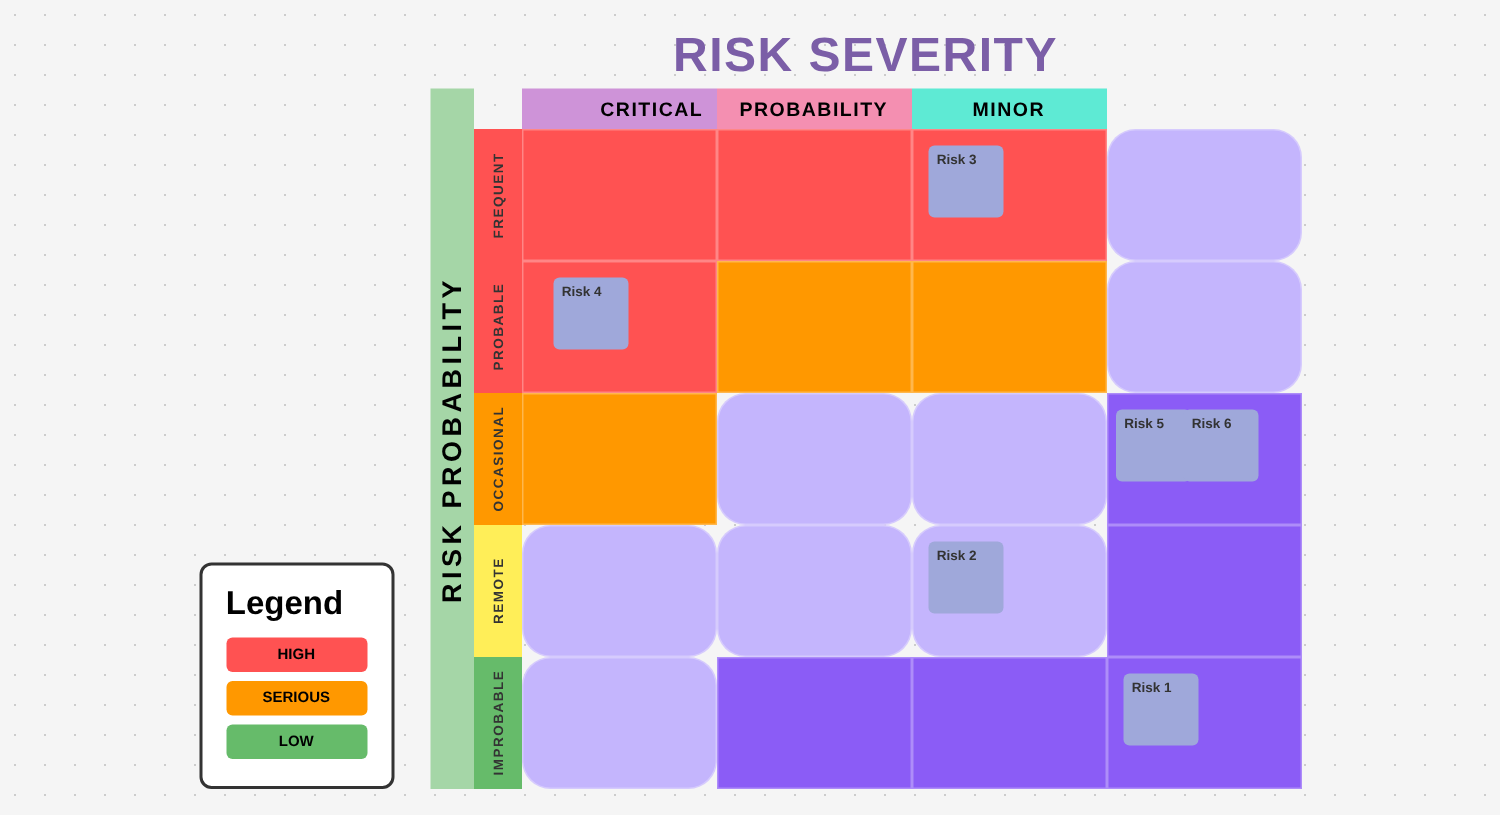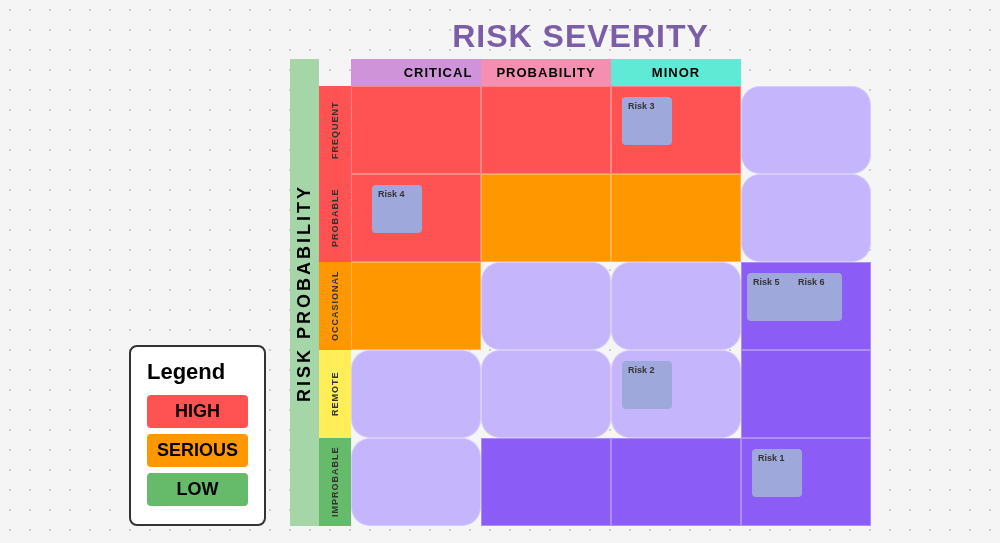--- a/index.html
+++ b/index.html
@@ -34,21 +34,21 @@
       font-weight: bold;
       margin-bottom: 10px;
       color: #000;
     }
     .legend-item {
       border-radius: 4px;
       padding: 6px 10px;
       margin-bottom: 6px;
       text-align: center;
       font-weight: bold;
-      font-size: 18px;
+      font-size: 10px;
       color: #000;
     }
     .legend-high { background: #ff5252; }
     .legend-serious { background: #ff9800; }
     .legend-medium { background: #ffee58; }
     .legend-low { background: #66bb6a; }
 
     
     .matrix-wrapper {
       display: flex;

